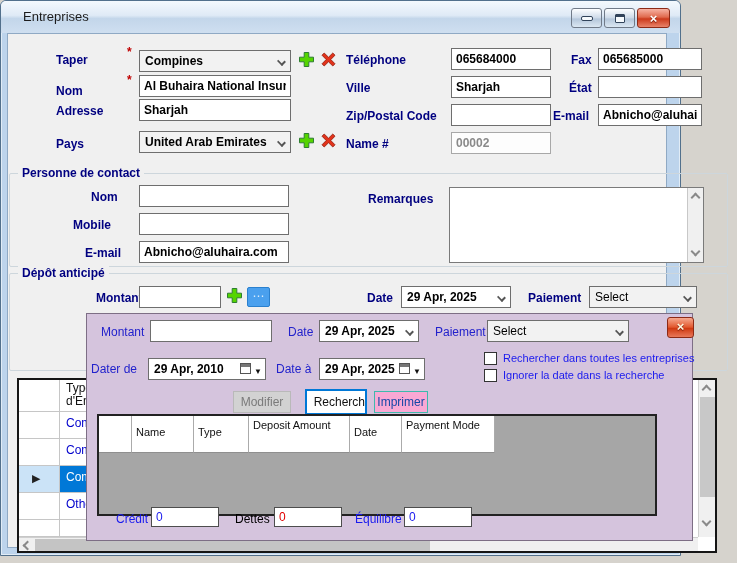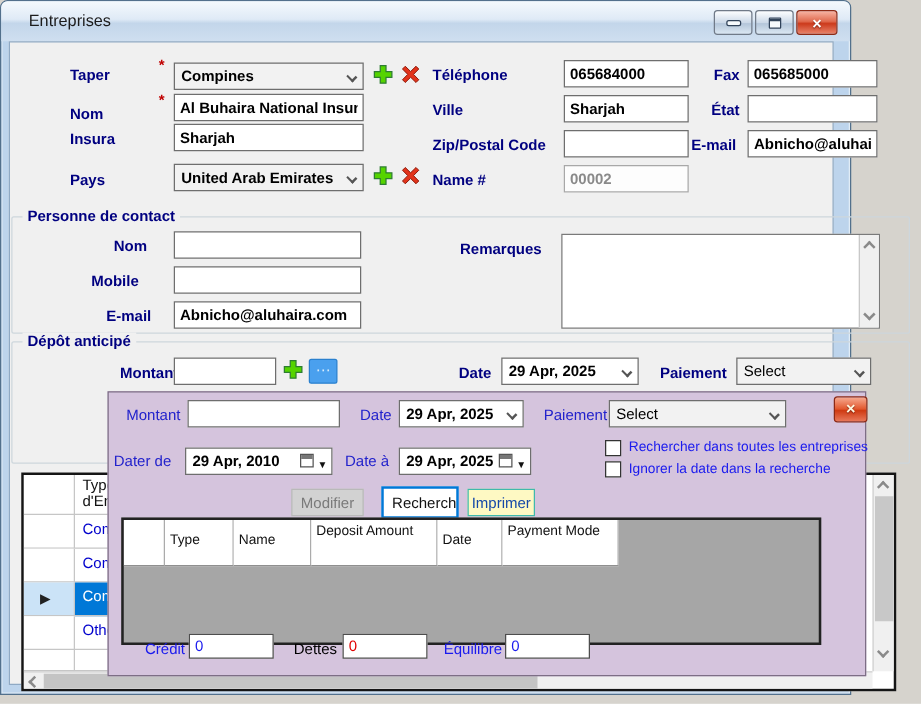--- a/index.html
+++ b/index.html
@@ -79,21 +79,21 @@
          padding:3px 30px 2px 5px; white-space:nowrap; overflow:hidden; }
   .dtp-ico { position:absolute; right:14px; top:4px; width:11px; height:11px; border:1px solid #555;
              background:linear-gradient(180deg,#777 0 3px,#fff 3px), 
                         repeating-linear-gradient(90deg,#fff 0 2px,#bbb 2px 3px); background-size:100% 100%; }
   .dtp-arr { position:absolute; right:3px; top:8px; font-size:8px; color:#111; }
   .chk { position:absolute; width:13px; height:13px; background:#fff; border:1px solid #333; }
   .chklbl { position:absolute; font-size:11px; color:#1a1aee; white-space:nowrap; }
   .btn { position:absolute; font-family:"Liberation Sans",sans-serif; font-size:12px; text-align:center; }
   .btn-modifier { background:#d2d2d2; border:1px solid #b9b9b9; color:#7a7a7a; }
   .btn-recherch { background:#fff; border:2px solid #0078d7; color:#111;text-align:right; }
-  .btn-imprimer { background:#fef9c3; border:1px solid #3fb9ac; color:#1548a8; }
+  .btn-imprimer { background:#f9a8d4; border:1px solid #3fb9ac; color:#1548a8; }
   .grid { position:absolute; left:10px; top:100px; width:560px; height:102px;
           background:#a6a6a6; border:2px solid #222; overflow:hidden; }
   .g-head { position:absolute; left:0; top:0; height:37px; display:flex; }
   .g-cell { background:#fff; border-right:1px solid #ababab; border-bottom:1px solid #8f8f8f;
             font-size:11px; color:#111; padding:3px 4px; line-height:13px; flex:none; overflow:hidden; }
   .totbox { position:absolute; height:20px; background:#fff; border:1px solid #4d4d4d; font-size:12px;
             padding:2px 4px; }
   .blue-t { color:#1a1aee; } .red-t { color:#e00000; }
   .dlbl.red-t { color:#000000; }
 
@@ -137,21 +137,21 @@
   <div class="iconbtn" style="left:319px;top:50px">
     <svg width="17" height="17" viewBox="0 0 17 17">
           <path d="M2 4.2 4.2 2 8.5 6.2 12.8 2 15 4.2 10.8 8.5 15 12.8 12.8 15 8.5 10.8 4.2 15 2 12.8 6.2 8.5Z" fill="#e2331b" stroke="#8e1a0a" stroke-width=".8"></path>
         </svg>
   </div>
 
   <div class="lbl" style="left:55px;top:83px">Nom</div>
   <div class="req" style="left:126px;top:72px">*</div>
   <input class="inp" style="left: 138px; top: 74px; width: 152px;" value="Al Buhaira National Insura">
 
-  <div class="lbl" style="left:55px;top:103px">Insura</div>
+  <div class="lbl" style="left:55px;top:103px">Adresse</div>
   <input class="inp" style="left: 138px; top: 98px; width: 152px;" value="Sharjah">
 
   <div class="lbl" style="left:55px;top:136px">Pays</div>
   <div class="combo" style="left:138px;top:130px;width:152px">
     <span>United Arab Emirates</span><i class="chev"></i>
   </div>
   <div class="iconbtn" style="left:297px;top:131px">
     <svg width="17" height="17" viewBox="0 0 17 17">
           <path d="M6.2 1.5h4.6v4.7h4.7v4.6h-4.7v4.7H6.2v-4.7H1.5V6.2h4.7z" fill="#55d400" stroke="#2e7d32"></path>
         </svg>
@@ -288,22 +288,22 @@
     <div class="chk" style="left:397px;top:55px"></div>
     <div class="chklbl" style="left:416px;top:55px">Ignorer la date dans la recherche</div>
 
     <div class="btn btn-modifier" style="left:146px;top:77px;width:58px;height:22px;line-height:20px">Modifier</div>
     <div class="btn btn-recherch" style="left:218px;top:75px;width:62px;height:26px;line-height:22px">Recherch</div>
     <div class="btn btn-imprimer" style="left:287px;top:77px;width:54px;height:22px;line-height:20px">Imprimer</div>
 
     <div class="grid">
       <div class="g-head">
         <div class="g-cell" style="width:33px;height:37px"></div>
+        <div class="g-cell" style="width:62px;height:37px;padding-top:10px">Name</div>
         <div class="g-cell" style="width:55px;height:37px;padding-top:10px">Type</div>
-        <div class="g-cell" style="width:62px;height:37px;padding-top:10px">Name</div>
         <div class="g-cell" style="width:101px;height:37px">Deposit Amount</div>
         <div class="g-cell" style="width:52px;height:37px;padding-top:10px">Date</div>
         <div class="g-cell" style="width:93px;height:37px">Payment Mode</div>
       </div>
     </div>
 
     <div class="dlbl blue-t" style="left:29px;top:198px">Crédit</div>
     <div class="totbox blue-t" style="left:64px;top:193px;width:68px">0</div>
     <div class="dlbl red-t" style="left:148px;top:198px">Dettes</div>
     <div class="totbox red-t" style="left:187px;top:193px;width:68px">0</div>

